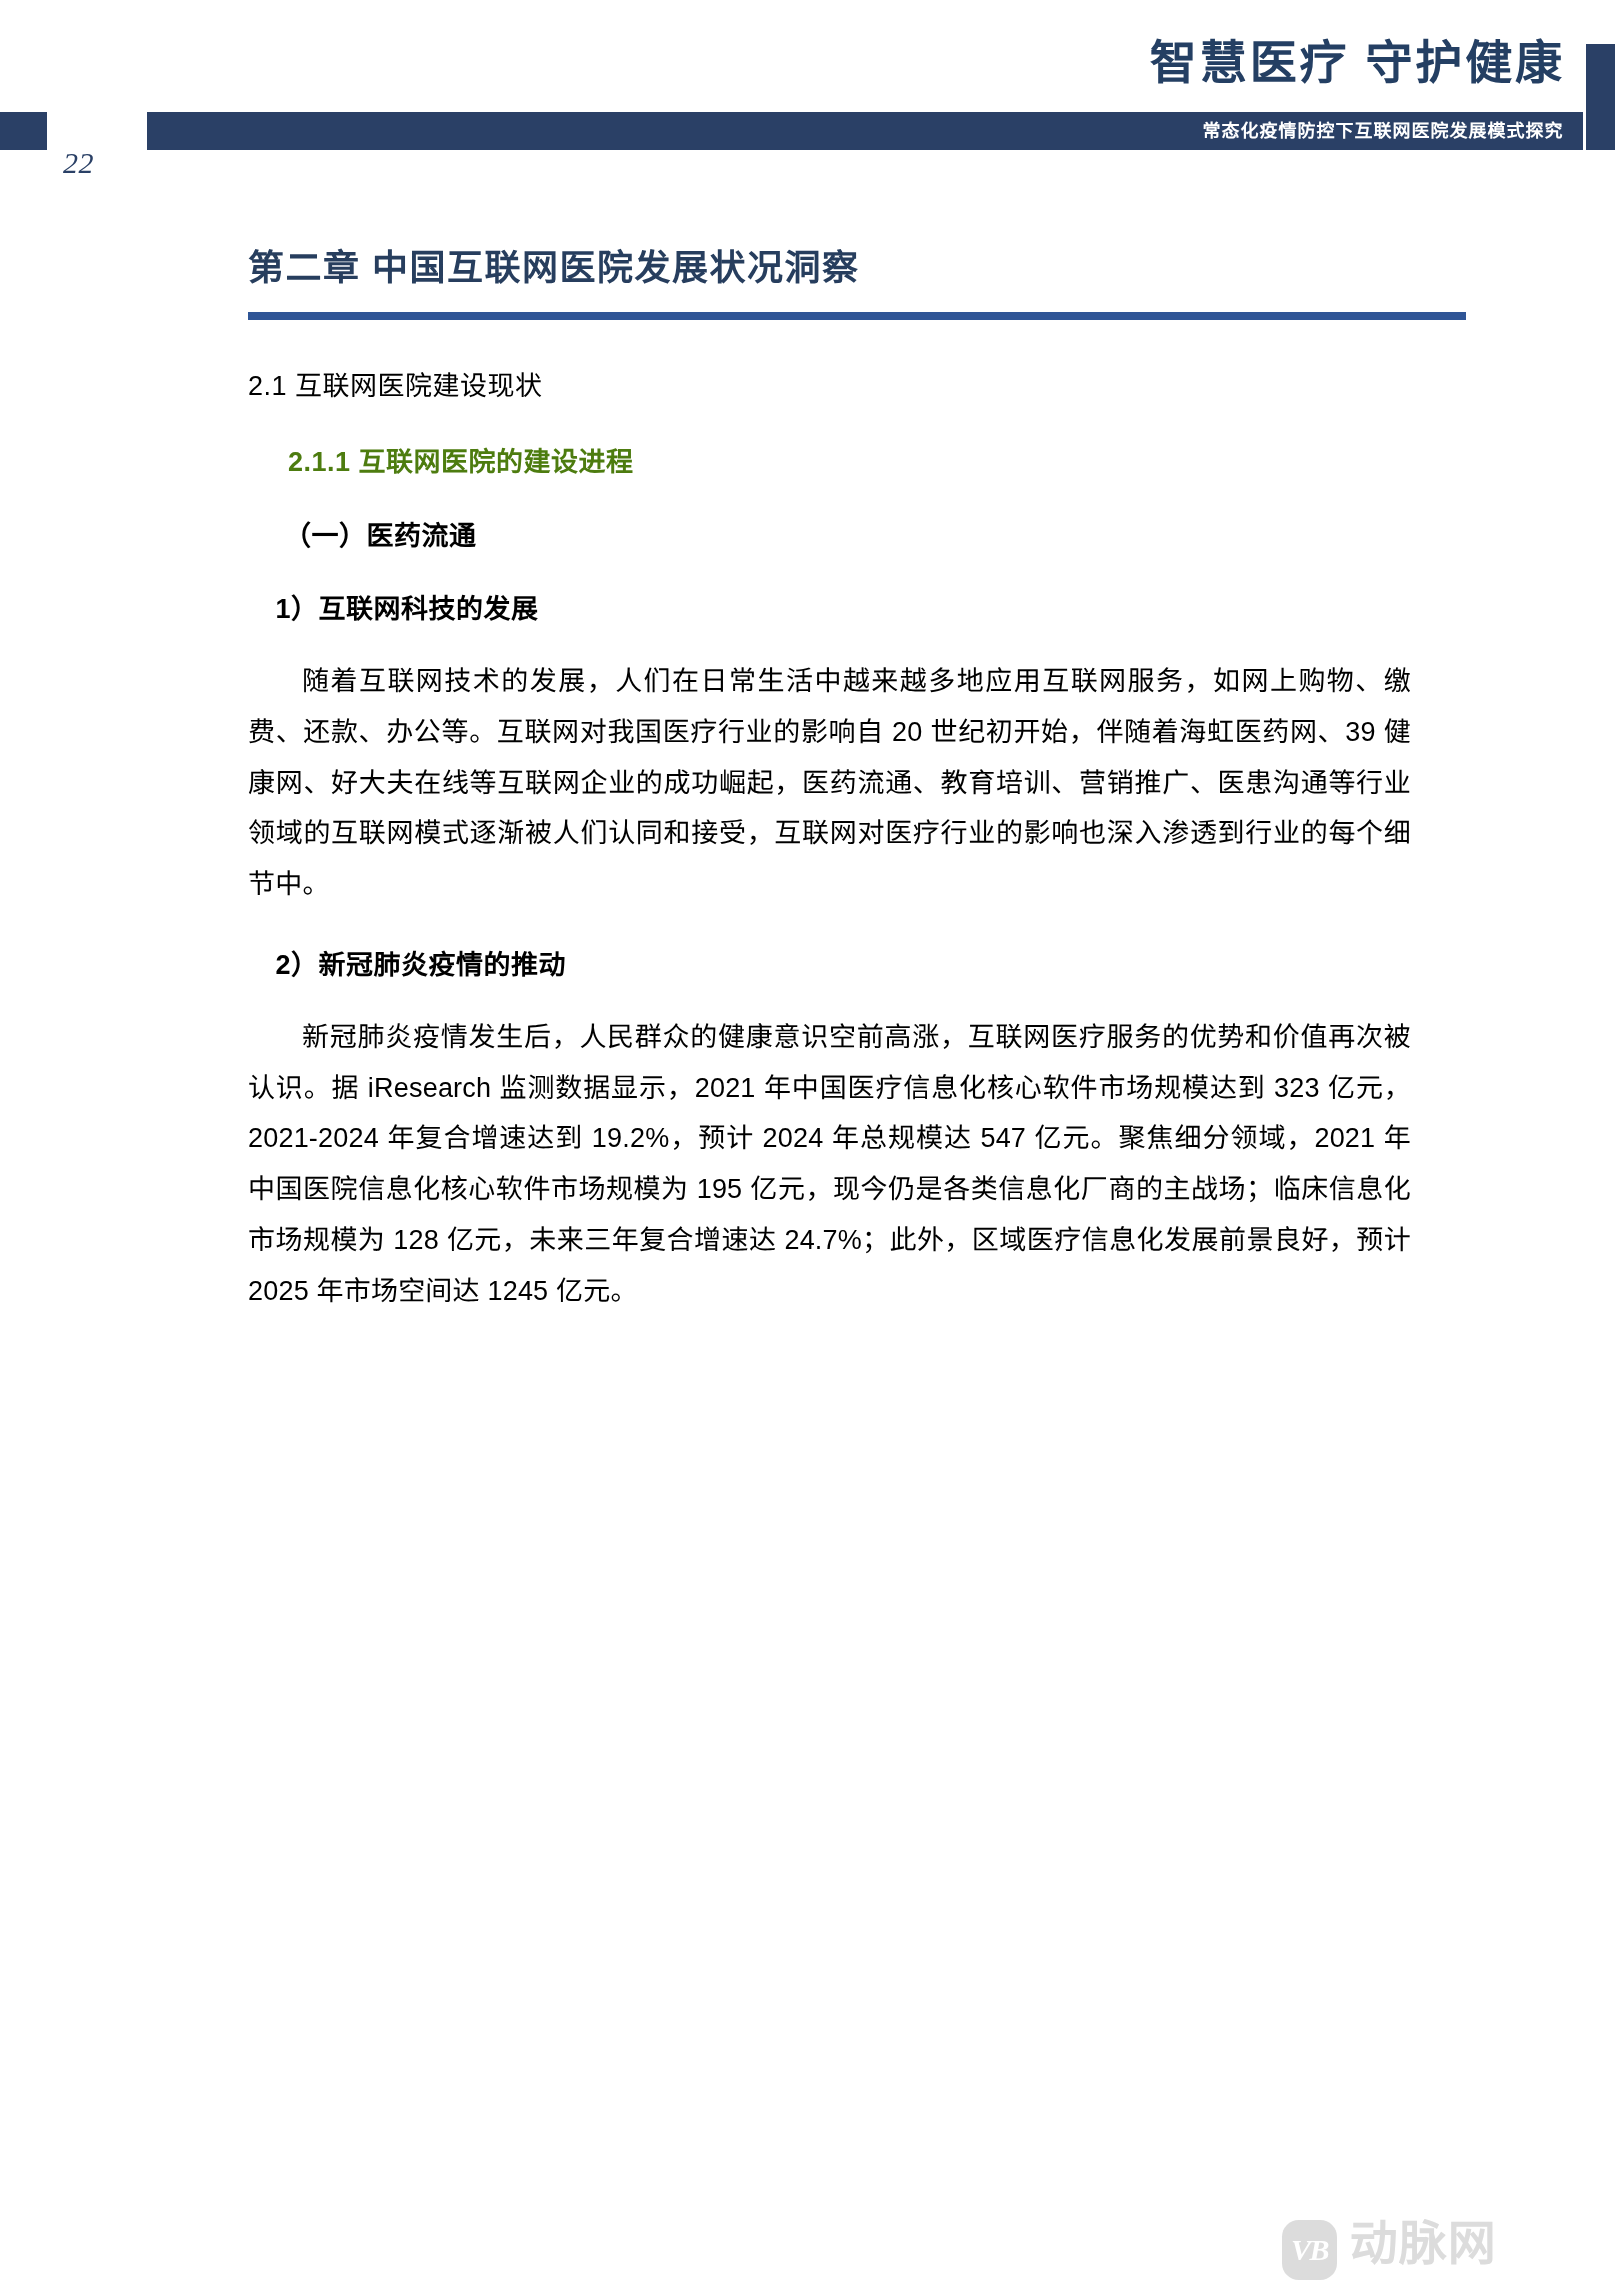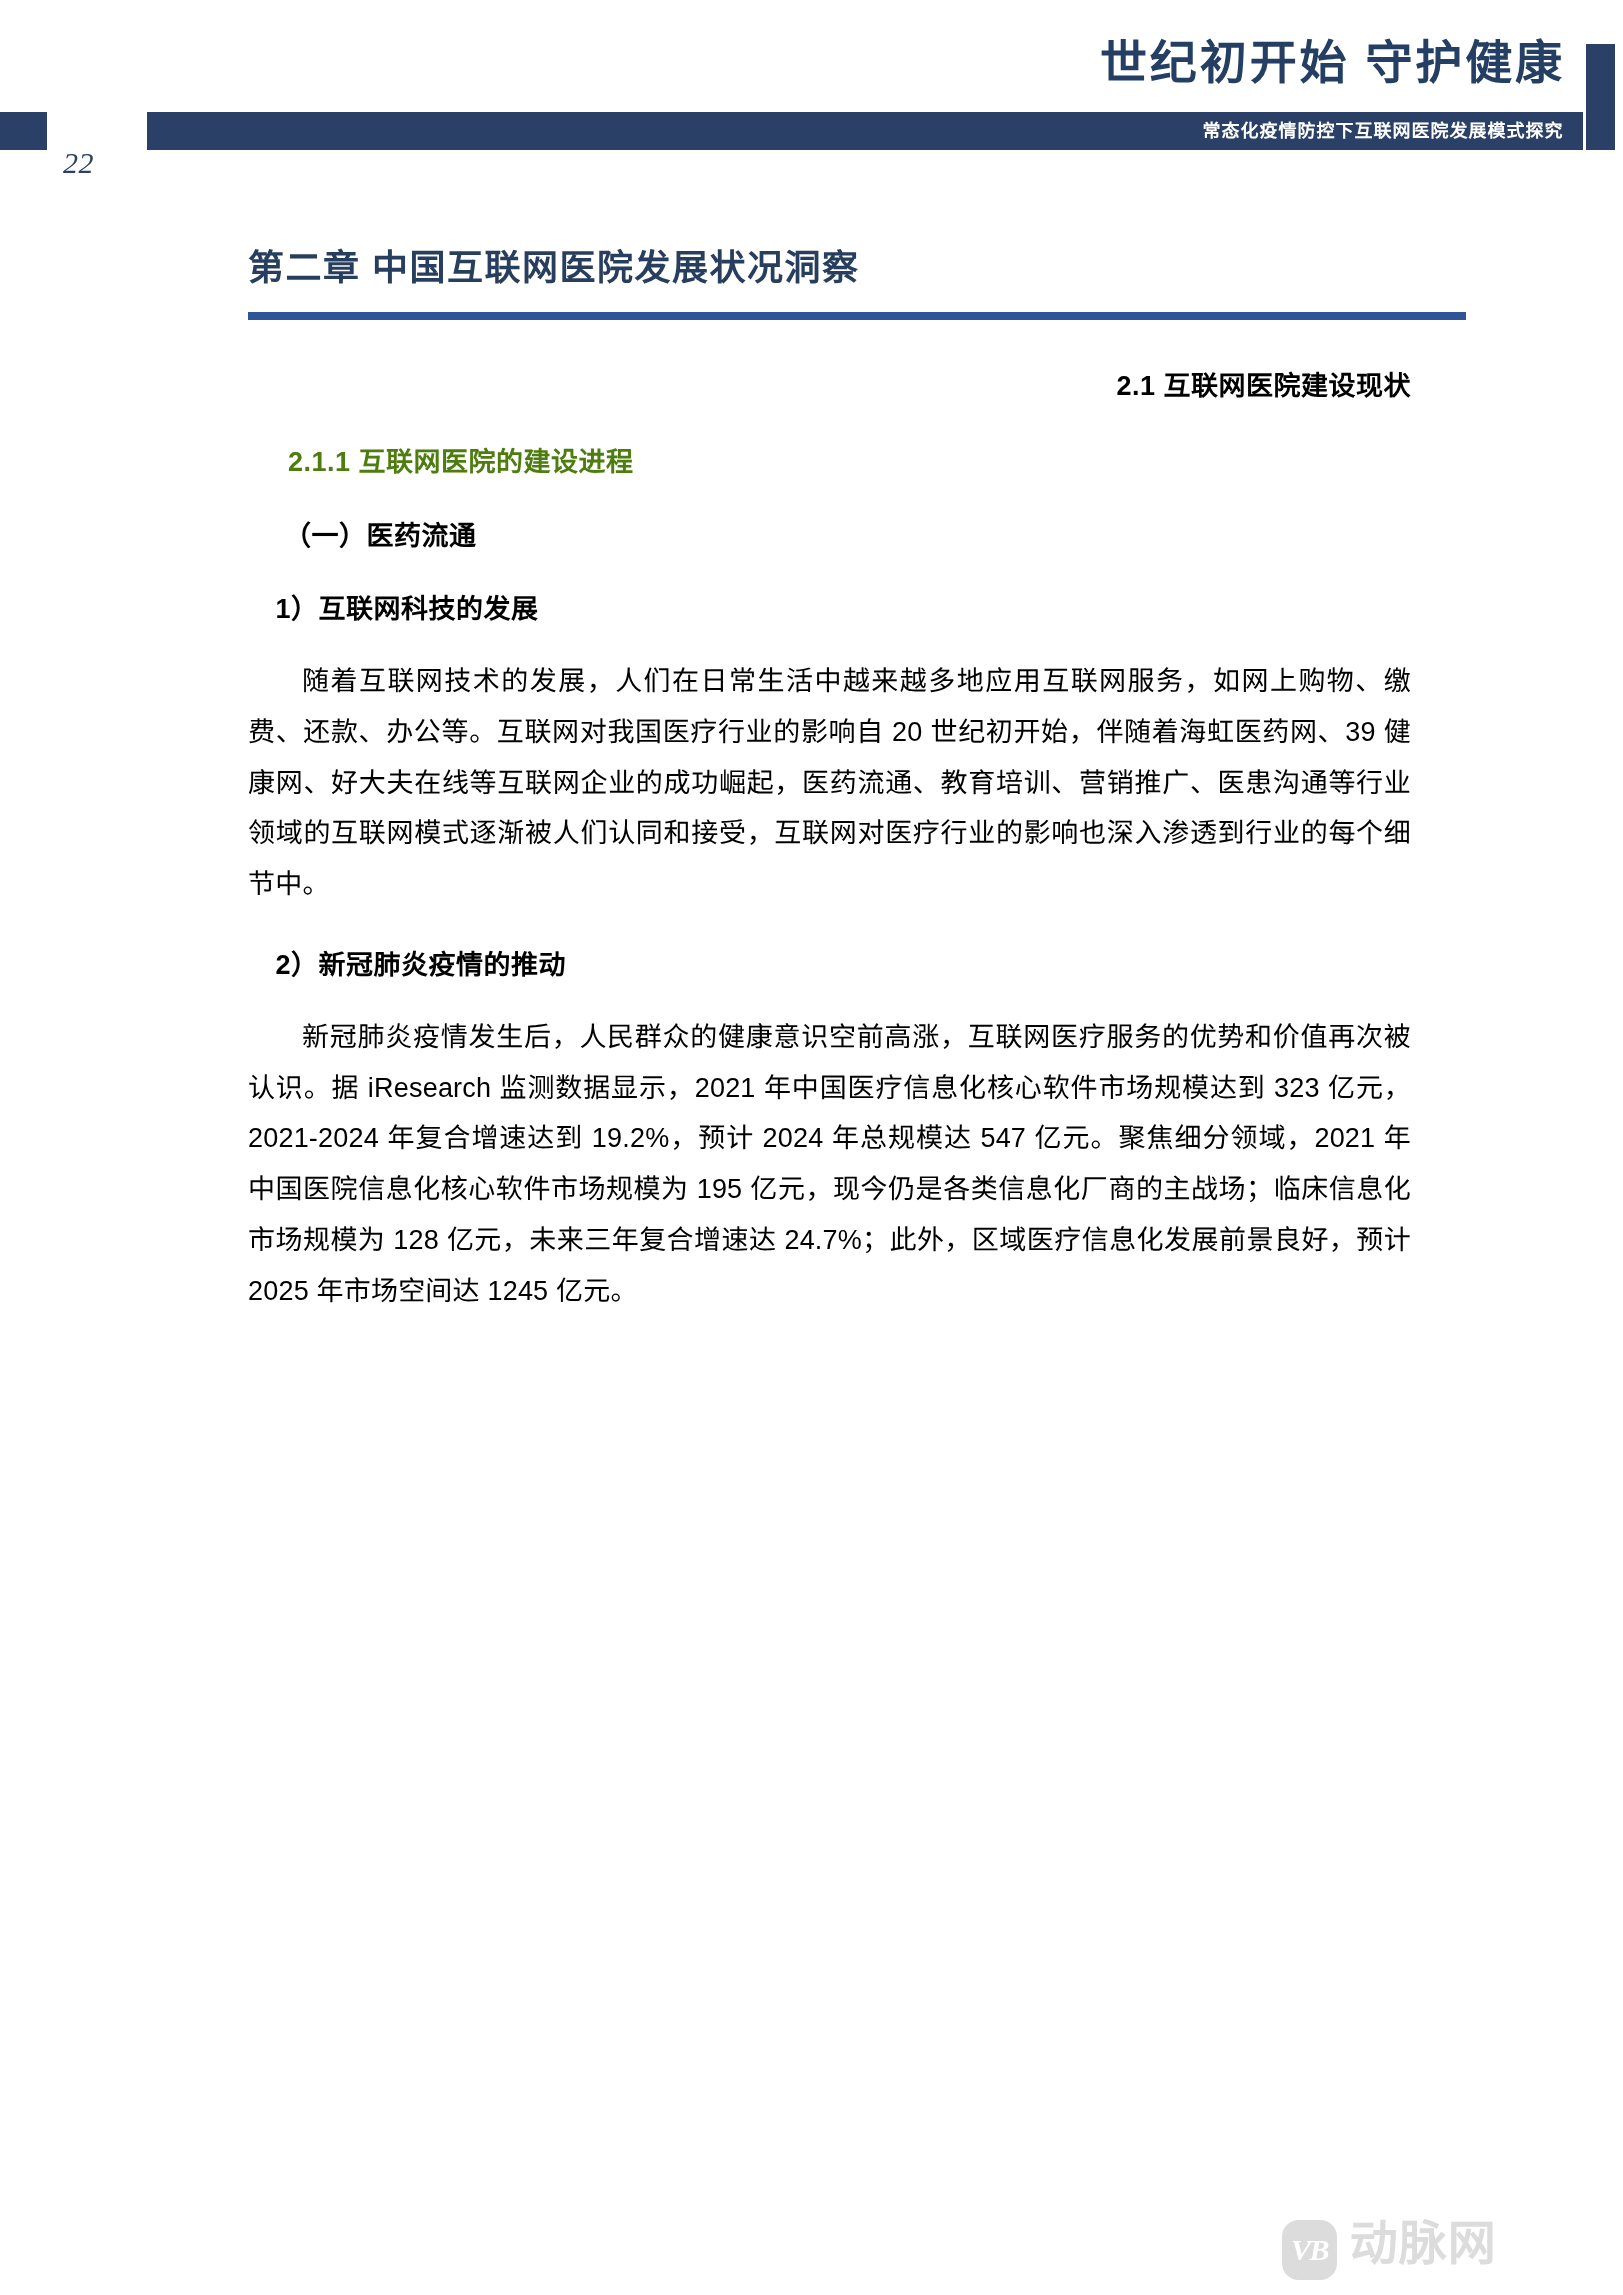--- a/index.html
+++ b/index.html
@@ -129,25 +129,24 @@
     margin-top: 21.6px;
     width: 1218px;
     height: 8.3px;
     background: #2f5596;
   }
 
   
   .h2 {
     margin: 48px 0 16px 0;
     font-size: 27px;
-    font-weight: bold;
-    color: #000000;
-    letter-spacing: 0.5px;
-    line-height: 1.35;
-    text-align: right;
+    font-weight: normal;
+    color: #000000;
+    letter-spacing: 0.5px;
+    line-height: 1.35;
   }
   .h3 {
     margin: 40px 0 0 40px;
     font-size: 27px;
     font-weight: bold;
     color: #4d7c0f;
     letter-spacing: 0.5px;
     line-height: 1.35;
   }
   .h4 {
@@ -220,21 +219,21 @@
 <body>
 
 <div class="page">
 
   <div class="header">
 
     <div class="header-left-mark"></div>
 
     <div class="folio">22</div>
 
-    <div class="header-title">世纪初开始 守护健康</div>
+    <div class="header-title">智慧医疗 守护健康</div>
 
     <div class="header-subbar">
       <div class="header-subtitle">常态化疫情防控下互联网医院发展模式探究</div>
     </div>
 
     <div class="header-right-bar"></div>
   </div>
 
   <div class="content">
 

